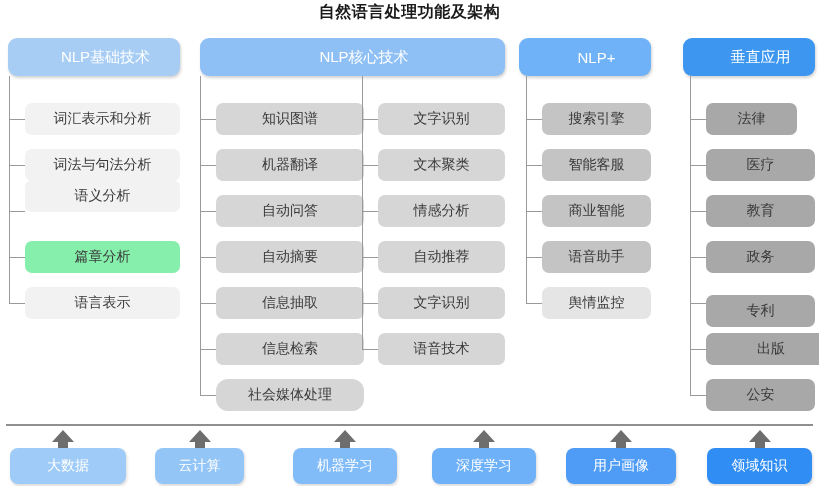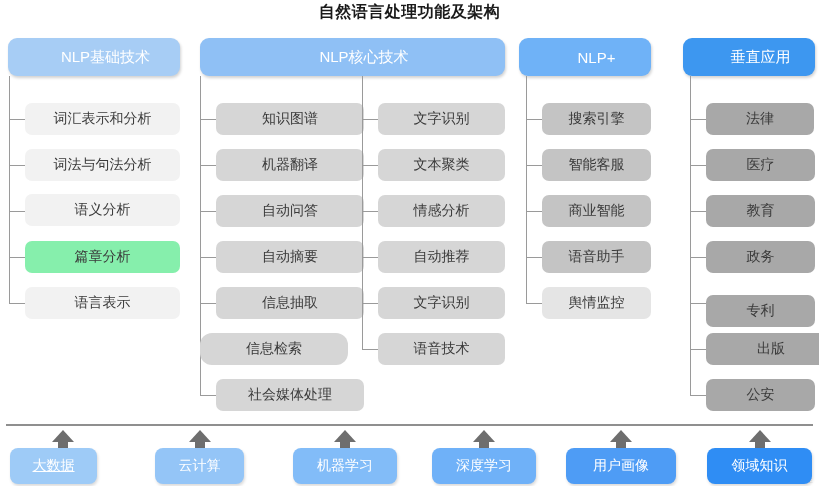--- a/index.html
+++ b/index.html
@@ -73,41 +73,41 @@
 <div id="page-title">自然语言处理功能及架构</div>
 
 <div id="diagram">
     <div class="col-header" style="left: 8px; top: 38px; width: 172px; background: rgb(167, 205, 245);">NLP基础技术</div>
     <div class="trunk" style="left: 9px; top: 76px; height: 227px; background: rgb(154, 154, 154);"></div>
     <div class="branch" style="left: 9px; top: 119px; width: 16px; background: rgb(154, 154, 154);"></div>
     <div class="node" style="left: 25px; top: 103px; width: 155px; background: rgb(242, 242, 242);">词汇表示和分析</div>
     <div class="branch" style="left: 9px; top: 165px; width: 16px; background: rgb(154, 154, 154);"></div>
     <div class="node" style="left: 25px; top: 149px; width: 155px; background: rgb(242, 242, 242);">词法与句法分析</div>
     <div class="branch" style="left: 9px; top: 211px; width: 16px; background: rgb(154, 154, 154);"></div>
-    <div class="node" style="left: 25px; top: 194px; width: 155px; background: rgb(242, 242, 242);">语义分析</div>
+    <div class="node" style="left: 25px; top: 180px; width: 155px; background: rgb(242, 242, 242);">语义分析</div>
     <div class="branch" style="left: 9px; top: 257px; width: 16px; background: rgb(154, 154, 154);"></div>
     <div class="node" style="left: 25px; top: 241px; width: 155px; background: #86efac;">篇章分析</div>
     <div class="branch" style="left: 9px; top: 303px; width: 16px; background: rgb(154, 154, 154);"></div>
     <div class="node" style="left: 25px; top: 287px; width: 155px; background: rgb(242, 242, 242);">语言表示</div>
     <div class="col-header" style="left: 200px; top: 38px; width: 305px; background: rgb(143, 192, 245);">NLP核心技术</div>
     <div class="trunk" style="left: 200px; top: 76px; height: 319px; background: rgb(154, 154, 154);"></div>
     <div class="branch" style="left: 200px; top: 119px; width: 16px; background: rgb(154, 154, 154);"></div>
     <div class="node" style="left: 216px; top: 103px; width: 148px; background: rgb(214, 214, 214);">知识图谱</div>
     <div class="branch" style="left: 200px; top: 165px; width: 16px; background: rgb(154, 154, 154);"></div>
     <div class="node" style="left: 216px; top: 149px; width: 148px; background: rgb(214, 214, 214);">机器翻译</div>
     <div class="branch" style="left: 200px; top: 211px; width: 16px; background: rgb(154, 154, 154);"></div>
     <div class="node" style="left: 216px; top: 195px; width: 148px; background: rgb(214, 214, 214);">自动问答</div>
     <div class="branch" style="left: 200px; top: 257px; width: 16px; background: rgb(154, 154, 154);"></div>
     <div class="node" style="left: 216px; top: 241px; width: 148px; background: rgb(214, 214, 214);">自动摘要</div>
     <div class="branch" style="left: 200px; top: 303px; width: 16px; background: rgb(154, 154, 154);"></div>
     <div class="node" style="left: 216px; top: 287px; width: 148px; background: rgb(214, 214, 214);">信息抽取</div>
     <div class="branch" style="left: 200px; top: 349px; width: 16px; background: rgb(154, 154, 154);"></div>
-    <div class="node" style="left: 200px; top: 333px; width: 148px; background: rgb(214, 214, 214); border-radius: 12px;">信息检索</div>
+    <div class="node" style="left: 216px; top: 333px; width: 148px; background: rgb(214, 214, 214);">信息检索</div>
     <div class="branch" style="left: 200px; top: 395px; width: 16px; background: rgb(154, 154, 154);"></div>
-    <div class="node" style="left: 216px; top: 379px; width: 148px; background: rgb(214, 214, 214);">社会媒体处理</div>
+    <div class="node" style="left: 216px; top: 379px; width: 148px; background: rgb(214, 214, 214); border-radius: 12px;">社会媒体处理</div>
     <div class="trunk" style="left: 362px; top: 76px; height: 273px; background: rgb(154, 154, 154);"></div>
     <div class="branch" style="left: 362px; top: 119px; width: 16px; background: rgb(154, 154, 154);"></div>
     <div class="node" style="left: 378px; top: 103px; width: 127px; background: rgb(214, 214, 214);">文字识别</div>
     <div class="branch" style="left: 362px; top: 165px; width: 16px; background: rgb(154, 154, 154);"></div>
     <div class="node" style="left: 378px; top: 149px; width: 127px; background: rgb(214, 214, 214);">文本聚类</div>
     <div class="branch" style="left: 362px; top: 211px; width: 16px; background: rgb(154, 154, 154);"></div>
     <div class="node" style="left: 378px; top: 195px; width: 127px; background: rgb(214, 214, 214);">情感分析</div>
     <div class="branch" style="left: 362px; top: 257px; width: 16px; background: rgb(154, 154, 154);"></div>
     <div class="node" style="left: 378px; top: 241px; width: 127px; background: rgb(214, 214, 214);">自动推荐</div>
     <div class="branch" style="left: 362px; top: 303px; width: 16px; background: rgb(154, 154, 154);"></div>
@@ -122,21 +122,21 @@
     <div class="node" style="left: 542px; top: 149px; width: 109px; background: rgb(196, 196, 196);">智能客服</div>
     <div class="branch" style="left: 526px; top: 211px; width: 16px; background: rgb(154, 154, 154);"></div>
     <div class="node" style="left: 542px; top: 195px; width: 109px; background: rgb(196, 196, 196);">商业智能</div>
     <div class="branch" style="left: 526px; top: 257px; width: 16px; background: rgb(154, 154, 154);"></div>
     <div class="node" style="left: 542px; top: 241px; width: 109px; background: rgb(196, 196, 196);">语音助手</div>
     <div class="branch" style="left: 526px; top: 303px; width: 16px; background: rgb(154, 154, 154);"></div>
     <div class="node" style="left: 542px; top: 287px; width: 109px; background: #e5e5e5;">舆情监控</div>
     <div class="col-header" style="left: 683px; top: 38px; width: 132px; background: rgb(61, 151, 240);">垂直应用</div>
     <div class="trunk" style="left: 690px; top: 76px; height: 319px; background: rgb(154, 154, 154);"></div>
     <div class="branch" style="left: 690px; top: 119px; width: 16px; background: rgb(154, 154, 154);"></div>
-    <div class="node" style="left: 706px; top: 103px; width: 108px; background: rgb(168, 168, 168); font-family: Liberation Mono, monospace;">法律</div>
+    <div class="node" style="left: 706px; top: 103px; width: 91px; background: rgb(168, 168, 168); font-family: Liberation Mono, monospace;">法律</div>
     <div class="branch" style="left: 690px; top: 165px; width: 16px; background: rgb(154, 154, 154);"></div>
     <div class="node" style="left: 706px; top: 149px; width: 109px; background: rgb(168, 168, 168);">医疗</div>
     <div class="branch" style="left: 690px; top: 211px; width: 16px; background: rgb(154, 154, 154);"></div>
     <div class="node" style="left: 706px; top: 195px; width: 109px; background: rgb(168, 168, 168); text-align: right;">教育</div>
     <div class="branch" style="left: 690px; top: 257px; width: 16px; background: rgb(154, 154, 154);"></div>
     <div class="node" style="left: 706px; top: 241px; width: 109px; background: rgb(168, 168, 168);">政务</div>
     <div class="branch" style="left: 690px; top: 303px; width: 16px; background: rgb(154, 154, 154);"></div>
     <div class="node" style="left: 706px; top: 287px; width: 109px; background: rgb(168, 168, 168); margin-top: 8px;">专利</div>
     <div class="branch" style="left: 690px; top: 349px; width: 16px; background: rgb(154, 154, 154);"></div>
     <div class="node" style="left: 706px; top: 333px; width: 130px; background: rgb(168, 168, 168);">出版</div>
@@ -145,21 +145,21 @@
   </div>
 
 <div class="divider"></div>
 
 <div class="watermark">知乎 @智能工程</div>
 
 <div class="arrow" style="left: 51.5px; top: 430px;">
     <div class="head"></div>
     <div class="shaft"></div>
   </div>
-<div class="base-box" style="left: 10px; width: 87px; background: rgb(158, 203, 247); text-decoration: underline;">大数据</div>
+<div class="base-box" style="left: 10px; width: 116px; background: rgb(158, 203, 247);">大数据</div>
 <div class="arrow" style="left: 188.5px; top: 430px;">
     <div class="head"></div>
     <div class="shaft"></div>
   </div>
 <div class="base-box" style="left: 155px; width: 89px; background: rgb(148, 197, 247);">云计算</div>
 <div class="arrow" style="left: 334px; top: 430px;">
     <div class="head"></div>
     <div class="shaft"></div>
   </div>
 <div class="base-box" style="left: 293px; width: 104px; background: rgb(130, 188, 248);">机器学习</div>

